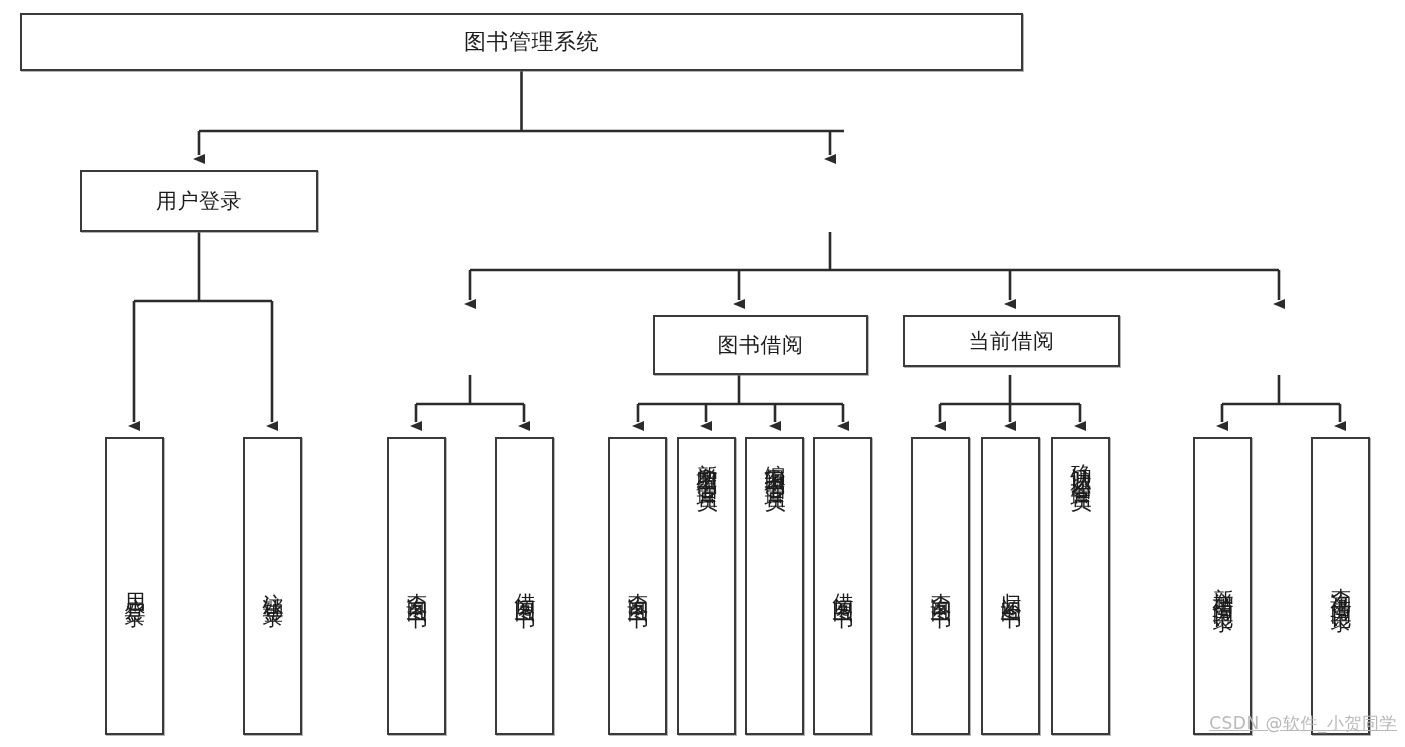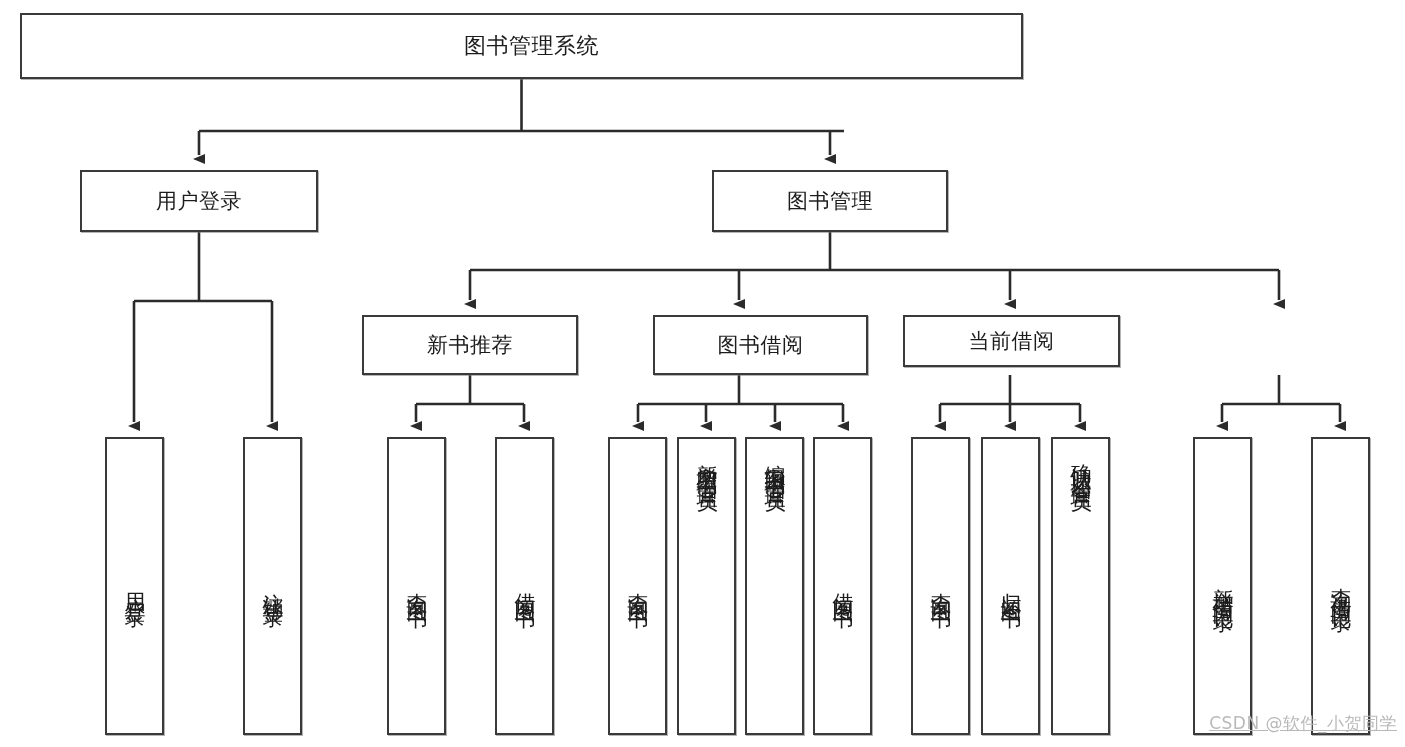--- a/index.html
+++ b/index.html
@@ -128,35 +128,29 @@
       <path d="M1010,404 L1010,422" marker-end="url(#arrowhead)"></path>
       <path d="M1080,404 L1080,422" marker-end="url(#arrowhead)"></path>
 
       <path d="M1279,375 L1279,404"></path>
       <path d="M1222,404 L1340,404"></path>
       <path d="M1222,404 L1222,422" marker-end="url(#arrowhead)"></path>
       <path d="M1340,404 L1340,422" marker-end="url(#arrowhead)"></path>
     </g>
   </svg>
 
-  <div class="node horiz root" style="left:20px; top:13px; width:1003px; height:66px;padding-left:20px;">
+  <div class="node horiz root" style="left:20px; top:13px; width:1003px; height:58px;padding-left:20px;">
     <span class="node-label">图书管理系统</span>
   </div>
 
   <div class="node horiz" style="left:80px; top:170px; width:238px; height:62px;">
     <span class="node-label">用户登录</span>
   </div>
 
-  <div class="node horiz" style="left:712px; top:170px; width:236px; height:62px;">
-    <span class="node-label">图书管理</span>
-  </div>
-
-  <div class="node horiz" style="left:362px; top:315px; width:216px; height:60px;">
-    <span class="node-label">新书推荐</span>
-  </div>
+
 
   <div class="node horiz" style="left:653px; top:315px; width:215px; height:60px;">
     <span class="node-label">图书借阅</span>
   </div>
 
   <div class="node horiz" style="left:903px; top:315px; width:217px; height:52px;">
     <span class="node-label">当前借阅</span>
   </div>
 
 

